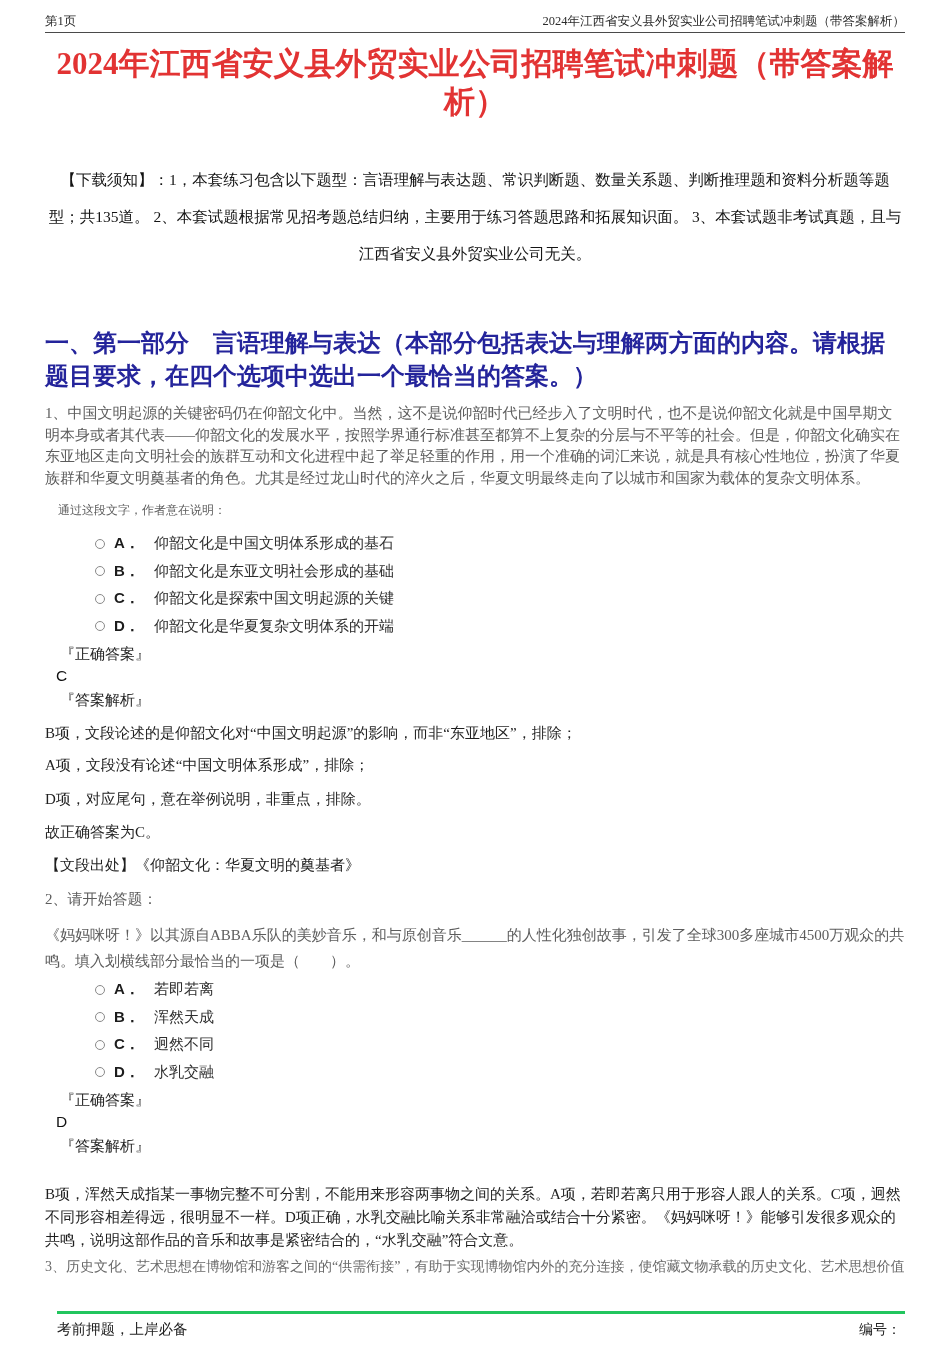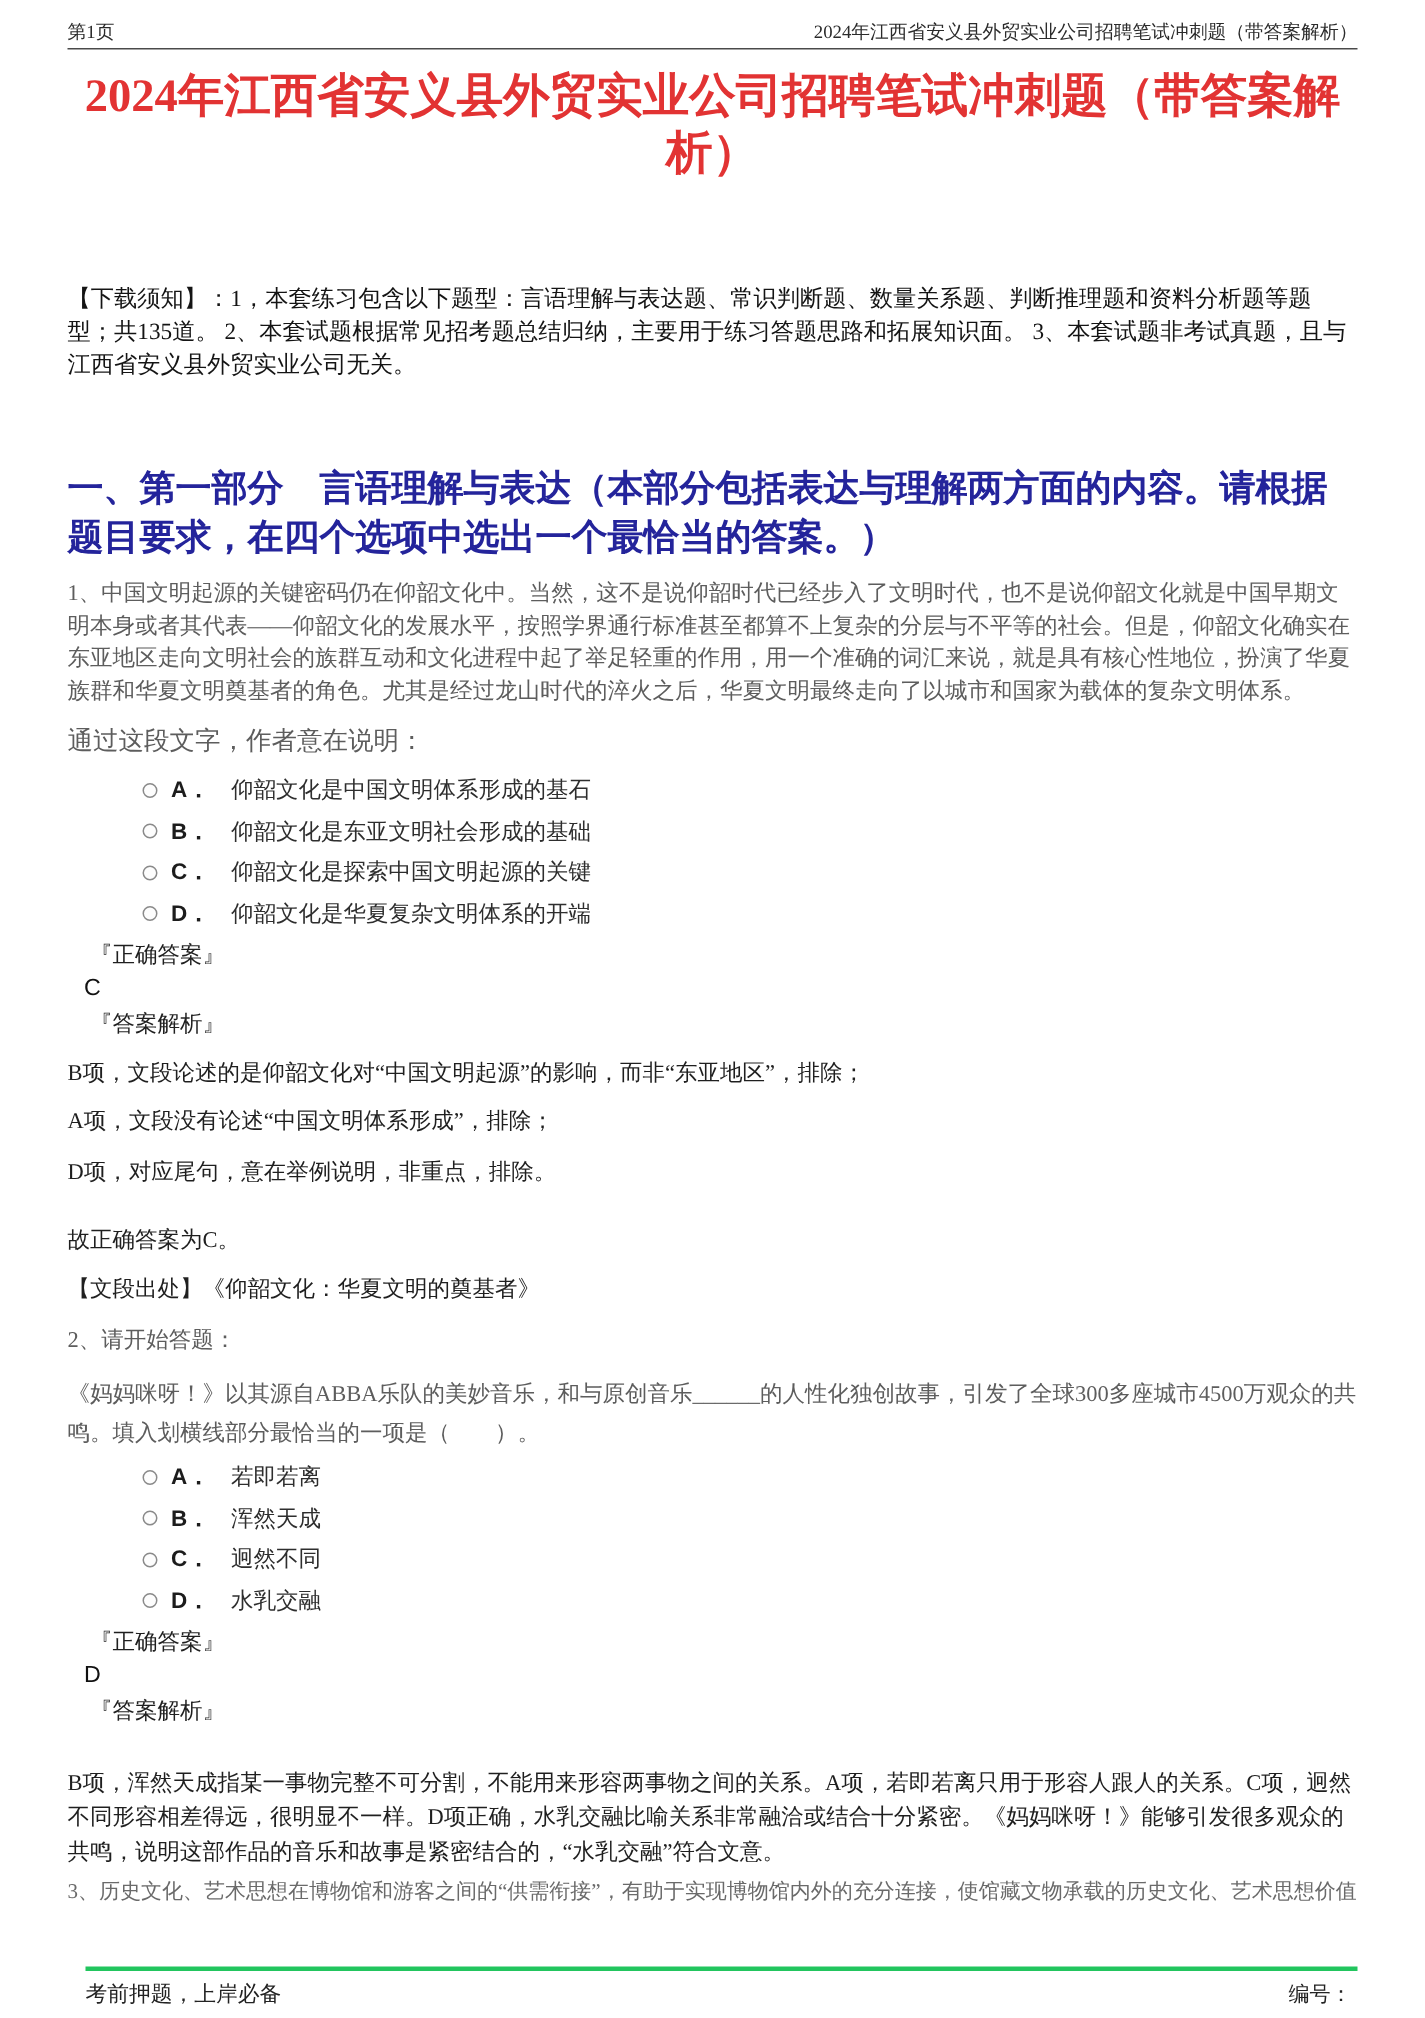--- a/index.html
+++ b/index.html
@@ -33,46 +33,48 @@
     margin-top: 12px;
     text-align: center;
     color: var(--title-red, #e23333);
     font-size: 31px;
     line-height: 38px;
     font-weight: 700;
     font-family: "Liberation Serif", serif;
   }
   
   .notice {
-    margin-top: 68px;
+    margin-top: 40px;
     font-size: 15.5px;
-    line-height: 22px;
+    line-height: 37px;
     color: #141414;
+    text-align: center;
   }
   
   .section-heading {
     margin-top: 55px;
     font-size: 24px;
     line-height: 33px;
     font-weight: 700;
     color: var(--heading-blue, #24249b);
   }
   
   .stem {
     margin-top: 10px;
     font-size: 15px;
     line-height: 21.5px;
     color: #5d5d5d;
   }
   .q2-stem { margin-top: 12px; line-height: 26px; }
   .prompt {
     margin-top: 11px;
-    font-size: 17px;
+    font-size: 12px;
     line-height: 21px;
     color: #5d5d5d;
+    margin-left: 13px;
   }
   .q-intro {
     margin-top: 14px;
     font-size: 15px;
     line-height: 21px;
     color: #5d5d5d;
   }
   
   .options { margin-top: 9px; }
   .q2-options { margin-top: 2px; }
@@ -220,21 +222,21 @@
     </div>
 
     <div class="answer-block">
       <p class="ans-label">『正确答案』</p>
       <p class="ans-letter">C</p>
       <p class="ans-label">『答案解析』</p>
     </div>
     <p class="analysis-line">B项，文段论述的是仰韶文化对“中国文明起源”的影响，而非“东亚地区”，排除；</p>
     <p class="analysis-line">A项，文段没有论述“中国文明体系形成”，排除；</p>
     <p class="analysis-line" style="margin-top:14px">D项，对应尾句，意在举例说明，非重点，排除。</p>
-    <p class="analysis-line" style="margin-top:25px">故正确答案为C。</p>
+    <p class="analysis-line" style="margin-top:13px">故正确答案为C。</p>
     <p class="analysis-line" style="margin-top:13px">【文段出处】《仰韶文化：华夏文明的奠基者》</p>
   </div>
 
   <div>
     <p class="q-intro">2、请开始答题：</p>
     <p class="stem q2-stem">《妈妈咪呀！》以其源自ABBA乐队的美妙音乐，和与原创音乐______的人性化独创故事，引发了全球300多座城市4500万观众的共鸣。填入划横线部分最恰当的一项是（　　）。</p>
 
     <div class="options q2-options">
       <div class="option">
         <span class="radio"></span>

